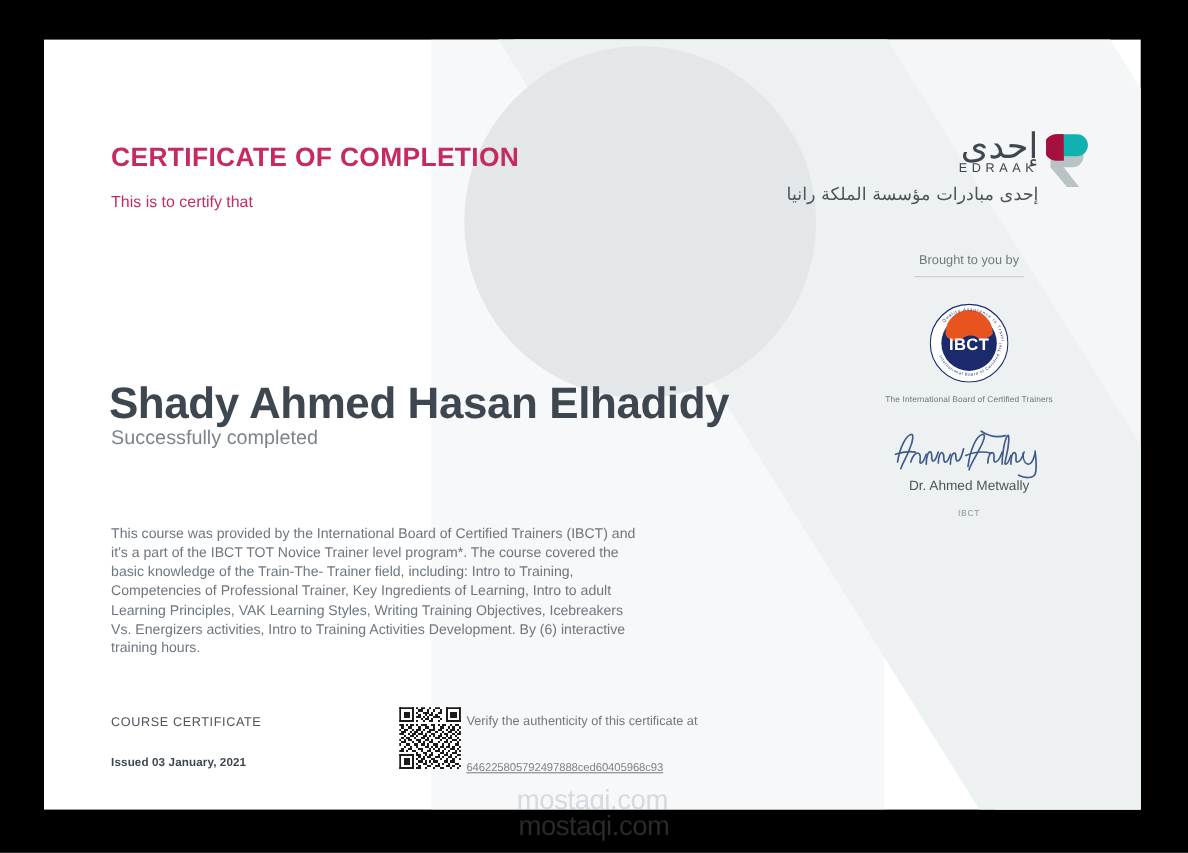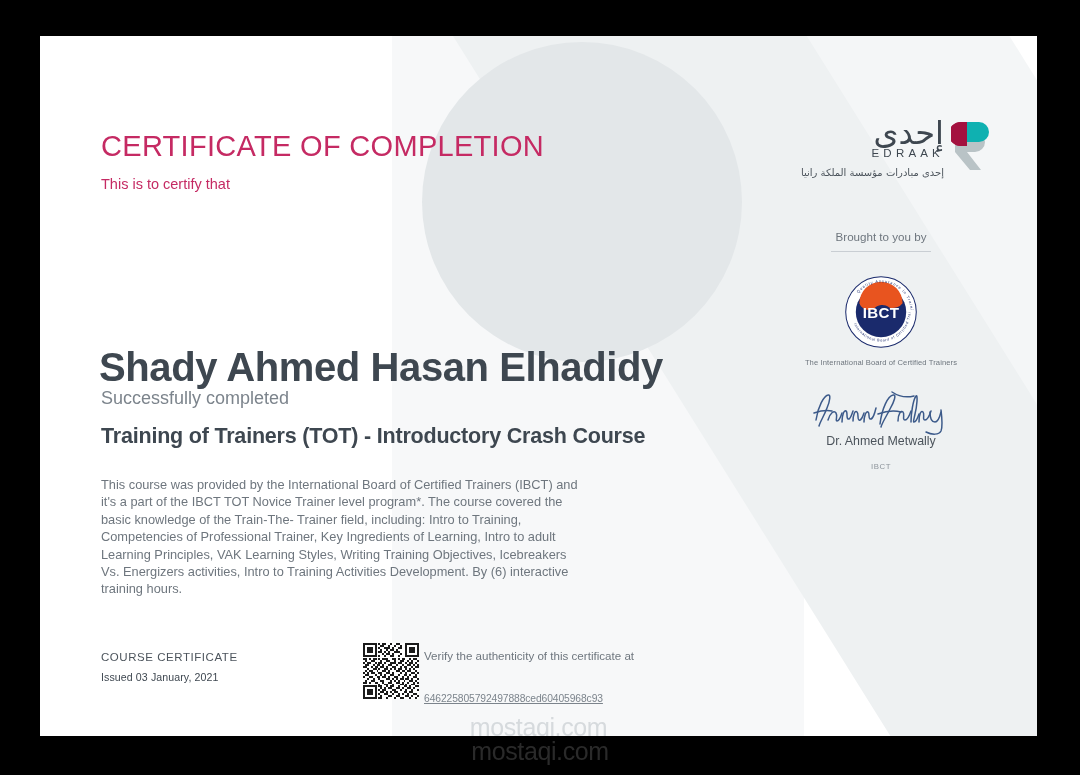--- a/index.html
+++ b/index.html
@@ -80,24 +80,24 @@
     left: 61px;
     top: 0;
     width: 620px;
     height: 700px;
   }
 
   .cert-title {
     position: absolute;
     top: 94px;
     left: 0;
-    font-size: 29px;
+    font-size: 24px;
     letter-spacing: 0.3px;
     color: #c52a63;
-    font-weight: 400;
+    font-weight: 700;
     white-space: nowrap;
   }
 
   .cert-subtitle {
     position: absolute;
     top: 140px;
     left: 0;
     font-size: 14.5px;
     color: #c52a63;
     font-weight: 400;
@@ -150,24 +150,24 @@
   .footer-block { position: absolute; top: 615px; left: 0; }
 
   .footer-label {
     font-size: 11.5px;
     color: #4c545c;
     letter-spacing: 0.55px;
     font-weight: 400;
   }
 
   .footer-issued {
-    margin-top: 8px;
+    margin-top: 24px;
     font-size: 10.6px;
     color: #3e4750;
-    font-weight: normal;
+    font-weight: bold;
     letter-spacing: 0.1px;
   }
 
   .qr-block { position: absolute; top: 607px; left: 262px; }
 
   .qr-code {
     width: 56px;
     height: 56px;
     display: block;
   }
@@ -222,21 +222,21 @@
 
   .edraak-latin {
     font-size: 11.5px;
     color: #3e4750;
     letter-spacing: 4.2px;
     margin-top: -3px;
     font-weight: 400;
   }
 
   .edraak-tagline {
-    font-size: 10px;
+    font-size: 16px;
     color: #4c545c;
     margin-top: 8px;
     direction: rtl;
     font-family: "DejaVu Sans", sans-serif;
     white-space: nowrap;
   }
 
   .edraak-mark { width: 40px; height: 52px; margin-left: 7px; margin-top: 4px; }
 
   .brought-by {
@@ -365,21 +365,20 @@
     <div class="left-col">
 
       <div class="cert-title">CERTIFICATE OF COMPLETION</div>
 
       <div class="cert-subtitle">This is to certify that</div>
 
       <div class="recipient-name">Shady Ahmed Hasan Elhadidy</div>
 
       <div class="completed-label">Successfully completed</div>
 
-      <div class="course-name">Training of Trainers (TOT) - Introductory Crash Course</div>
 
       <div class="course-desc">This course was provided by the International Board of Certified Trainers (IBCT) and it's a part of the IBCT TOT Novice Trainer level program*. The course covered the basic knowledge of the Train-The- Trainer field, including: Intro to Training, Competencies of Professional Trainer, Key Ingredients of Learning, Intro to adult Learning Principles, VAK Learning Styles, Writing Training Objectives, Icebreakers Vs. Energizers activities, Intro to Training Activities Development. By (6) interactive training hours.</div>
 
       <div class="footer-block">
         <div class="footer-label">COURSE CERTIFICATE</div>
         <div class="footer-issued">Issued 03 January, 2021</div>
       </div>
 
       <div class="qr-block">
         <svg class="qr-code" viewBox="0 0 29 29" shape-rendering="crispEdges">

